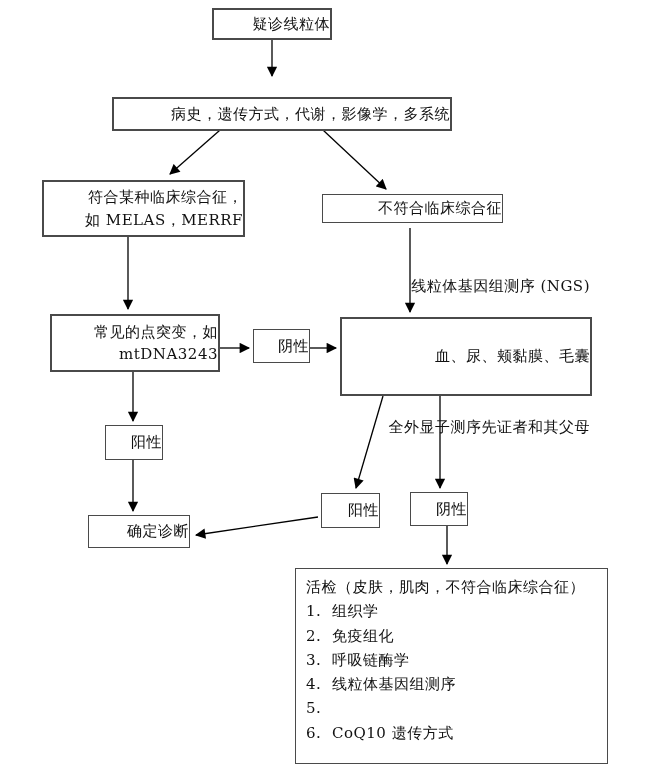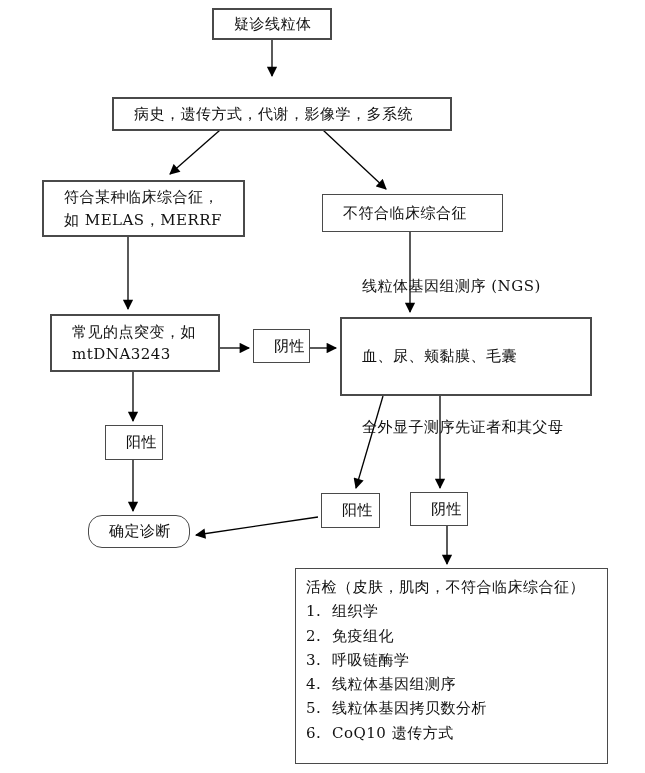--- a/index.html
+++ b/index.html
@@ -22,39 +22,38 @@
     width: 645px;
     height: 773px;
   }
   .node {
     position: absolute;
     box-sizing: border-box;
     background: #ffffff;
     border: 2px solid #4a4a4a;
     display: flex;
     flex-direction: column;
-    align-items: flex-start;
+    align-items: flex-end;
     justify-content: center;
     text-align: center;
     font-size: 15px;
     line-height: 1.5;
     letter-spacing: 0.5px;
-    padding-left: 20px;
   }
   .node.thin { border-width: 1.5px; }
   
   #n-suspect          { left: 212px; top: 8px;   width: 120px; height: 32px; }
   #n-history          { left: 112px; top: 81px;  width: 340px; height: 34px; margin-top: 16px; }
   #n-syndrome-match   { left: 42px;  top: 180px; width: 203px; height: 57px; }
-  #n-syndrome-nomatch { left: 322px; top: 194px; width: 181px; height: 38px; }
+  #n-syndrome-nomatch { left: 322px; top: 194px; width: 181px; height: 29px; }
   #n-point-mutation   { left: 50px;  top: 314px; width: 170px; height: 58px; }
   #n-negative-mid     { left: 253px; top: 329px; width: 57px;  height: 34px; }
   #n-ngs              { left: 340px; top: 317px; width: 252px; height: 79px; gap: 48px; }
   #n-positive-left    { left: 105px; top: 425px; width: 58px;  height: 35px; }
-  #n-confirm          { left: 88px;  top: 515px; width: 102px; height: 33px; border-radius: 14px; }
+  #n-confirm          { left: 88px;  top: 515px; width: 102px; height: 33px; }
   #n-positive-mid     { left: 321px; top: 493px; width: 59px;  height: 35px; }
   #n-negative-right   { left: 410px; top: 492px; width: 58px;  height: 34px; }
   #n-biopsy           { left: 295px; top: 568px; width: 313px; height: 196px;
                         align-items: flex-start; justify-content: flex-start;
                         text-align: left; padding: 6px 10px; line-height: 1.62; }
   .biopsy-list {
     list-style: none;
     margin: 0;
     padding: 0;
   }
@@ -149,21 +148,20 @@
       <li class="biopsy-item">
         <span class="num">3.</span>
         <span>呼吸链酶学</span>
       </li>
       <li class="biopsy-item">
         <span class="num">4.</span>
         <span>线粒体基因组测序</span>
       </li>
       <li class="biopsy-item">
         <span class="num">5.</span>
-        <span>线粒体基因拷贝数分析</span>
       </li>
       <li class="biopsy-item">
         <span class="num">6.</span>
         <span>CoQ10 遗传方式</span>
       </li>
     </ul>
   </div>
 
 </div>
 

